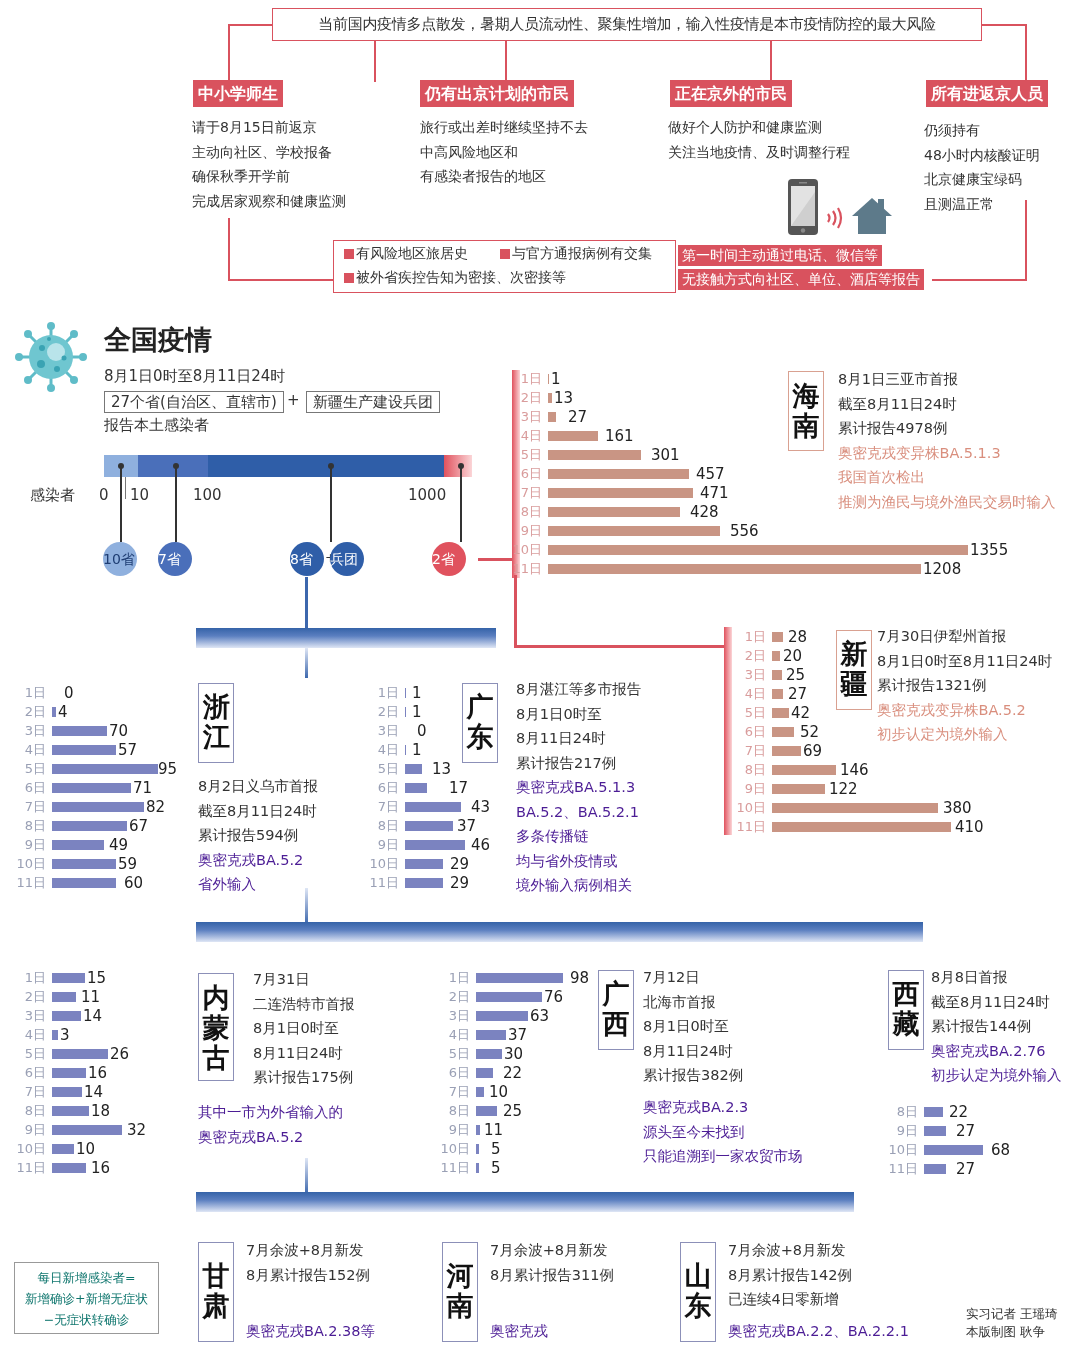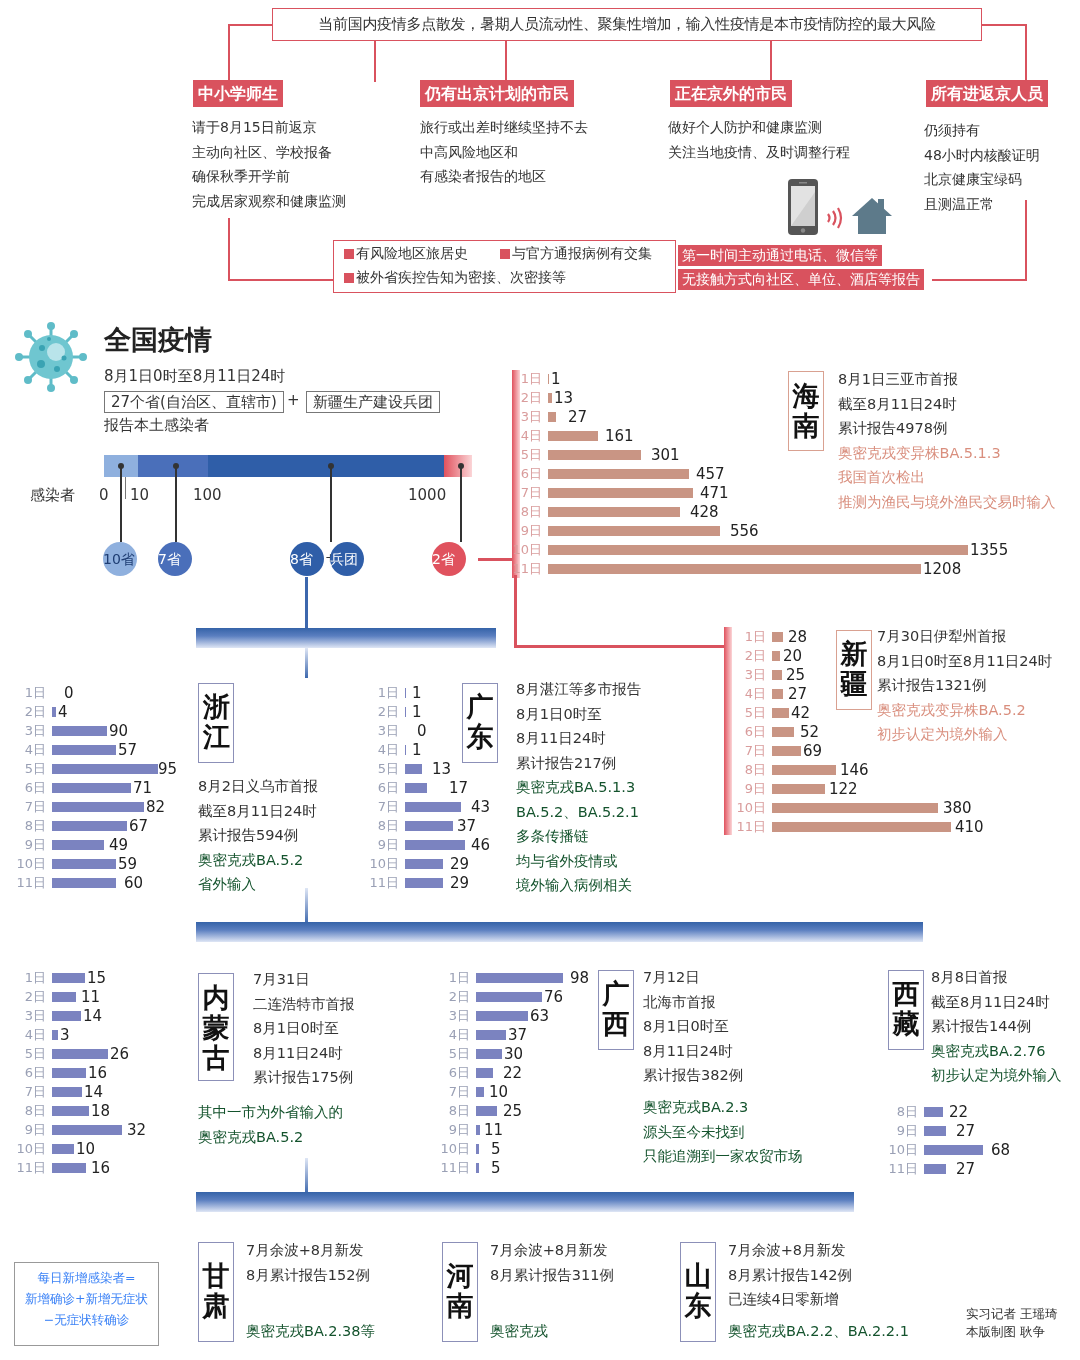--- a/index.html
+++ b/index.html
@@ -33,29 +33,29 @@
   .day { width: 30px; text-align: right; font-size: 13px; color: #9aa0b5; margin-right: 6px; white-space: nowrap; }
   .bar { height: 10px; }
   .val { font-size: 15px; color: #222; margin-left: 2px; white-space: nowrap; }
   .blue .bar { background: #7b83c0; }
   .pink .bar { background: #c99584; }
   .pink .day { color: #d99c9c; }
 
   .prov-box { position: absolute; border: 1.5px solid #8c90b8; background:#fff; font-size: 27px; font-weight: bold; color: #111; text-align: center; line-height: 30px; }
   .prov-box.pink-b { border-color: #d9a191; }
   .info { position: absolute; font-size: 14.5px; line-height: 24.5px; color: #333; white-space: nowrap; }
-  .info .hl-blue { color: #14532d; }
+  .info .hl-blue { color: #4c1d95; }
   .info .hl-pink { color: #d98e7d; }
   .info div { height: 24.5px; }
 
   .blue-band { position: absolute; height: 20px; background: linear-gradient(to bottom, #3563a8 0%, #5b7fc0 40%, #dfe6f5 100%); }
   .blue-line { position: absolute; width: 3px; background: #3c67ad; }
   .fade-line { position: absolute; width: 3px; background: linear-gradient(to bottom, #dfe6f5, #3c67ad); }
 
-  .formula { position: absolute; left: 14px; top: 1262px; width: 145px; height: 84px; border: 1px solid #999; font-size: 12.5px; line-height: 21px; text-align: center; color:#3b82f6; padding-top: 4px; }
+  .formula { position: absolute; left: 14px; top: 1262px; width: 145px; height: 72px; border: 1px solid #999; font-size: 12.5px; line-height: 21px; text-align: center; color:#0f766e; padding-top: 4px; }
   .credit { position: absolute; left: 966px; top: 1305px; font-size: 12.5px; line-height: 18px; color: #333; white-space: nowrap; }
 </style>
 </head>
 <body>
 
 <div>
 
   <div class="red-line" style="left:228px;top:24px;width:45px;height:2px;"></div>
   <div class="red-line" style="left:228px;top:24px;width:2px;height:58px;"></div>
   <div class="red-line" style="left:981px;top:24px;width:45px;height:2px;"></div>
@@ -362,21 +362,21 @@
       <span class="val" style="margin-left:12px">0</span>
     </div>
   <div class="bar-row" style="top:19px;">
       <span class="day">2日</span>
       <span class="bar" style="width:4px;"></span>
       <span class="val">4</span>
     </div>
   <div class="bar-row" style="top:38px;">
       <span class="day">3日</span>
       <span class="bar" style="width:55px;"></span>
-      <span class="val">90</span>
+      <span class="val">70</span>
     </div>
   <div class="bar-row" style="top:57px;">
       <span class="day">4日</span>
       <span class="bar" style="width:64px;"></span>
       <span class="val">57</span>
     </div>
   <div class="bar-row" style="top:76px;">
       <span class="day">5日</span>
       <span class="bar" style="width:106px;"></span>
       <span class="val" style="margin-left:0">95</span>

